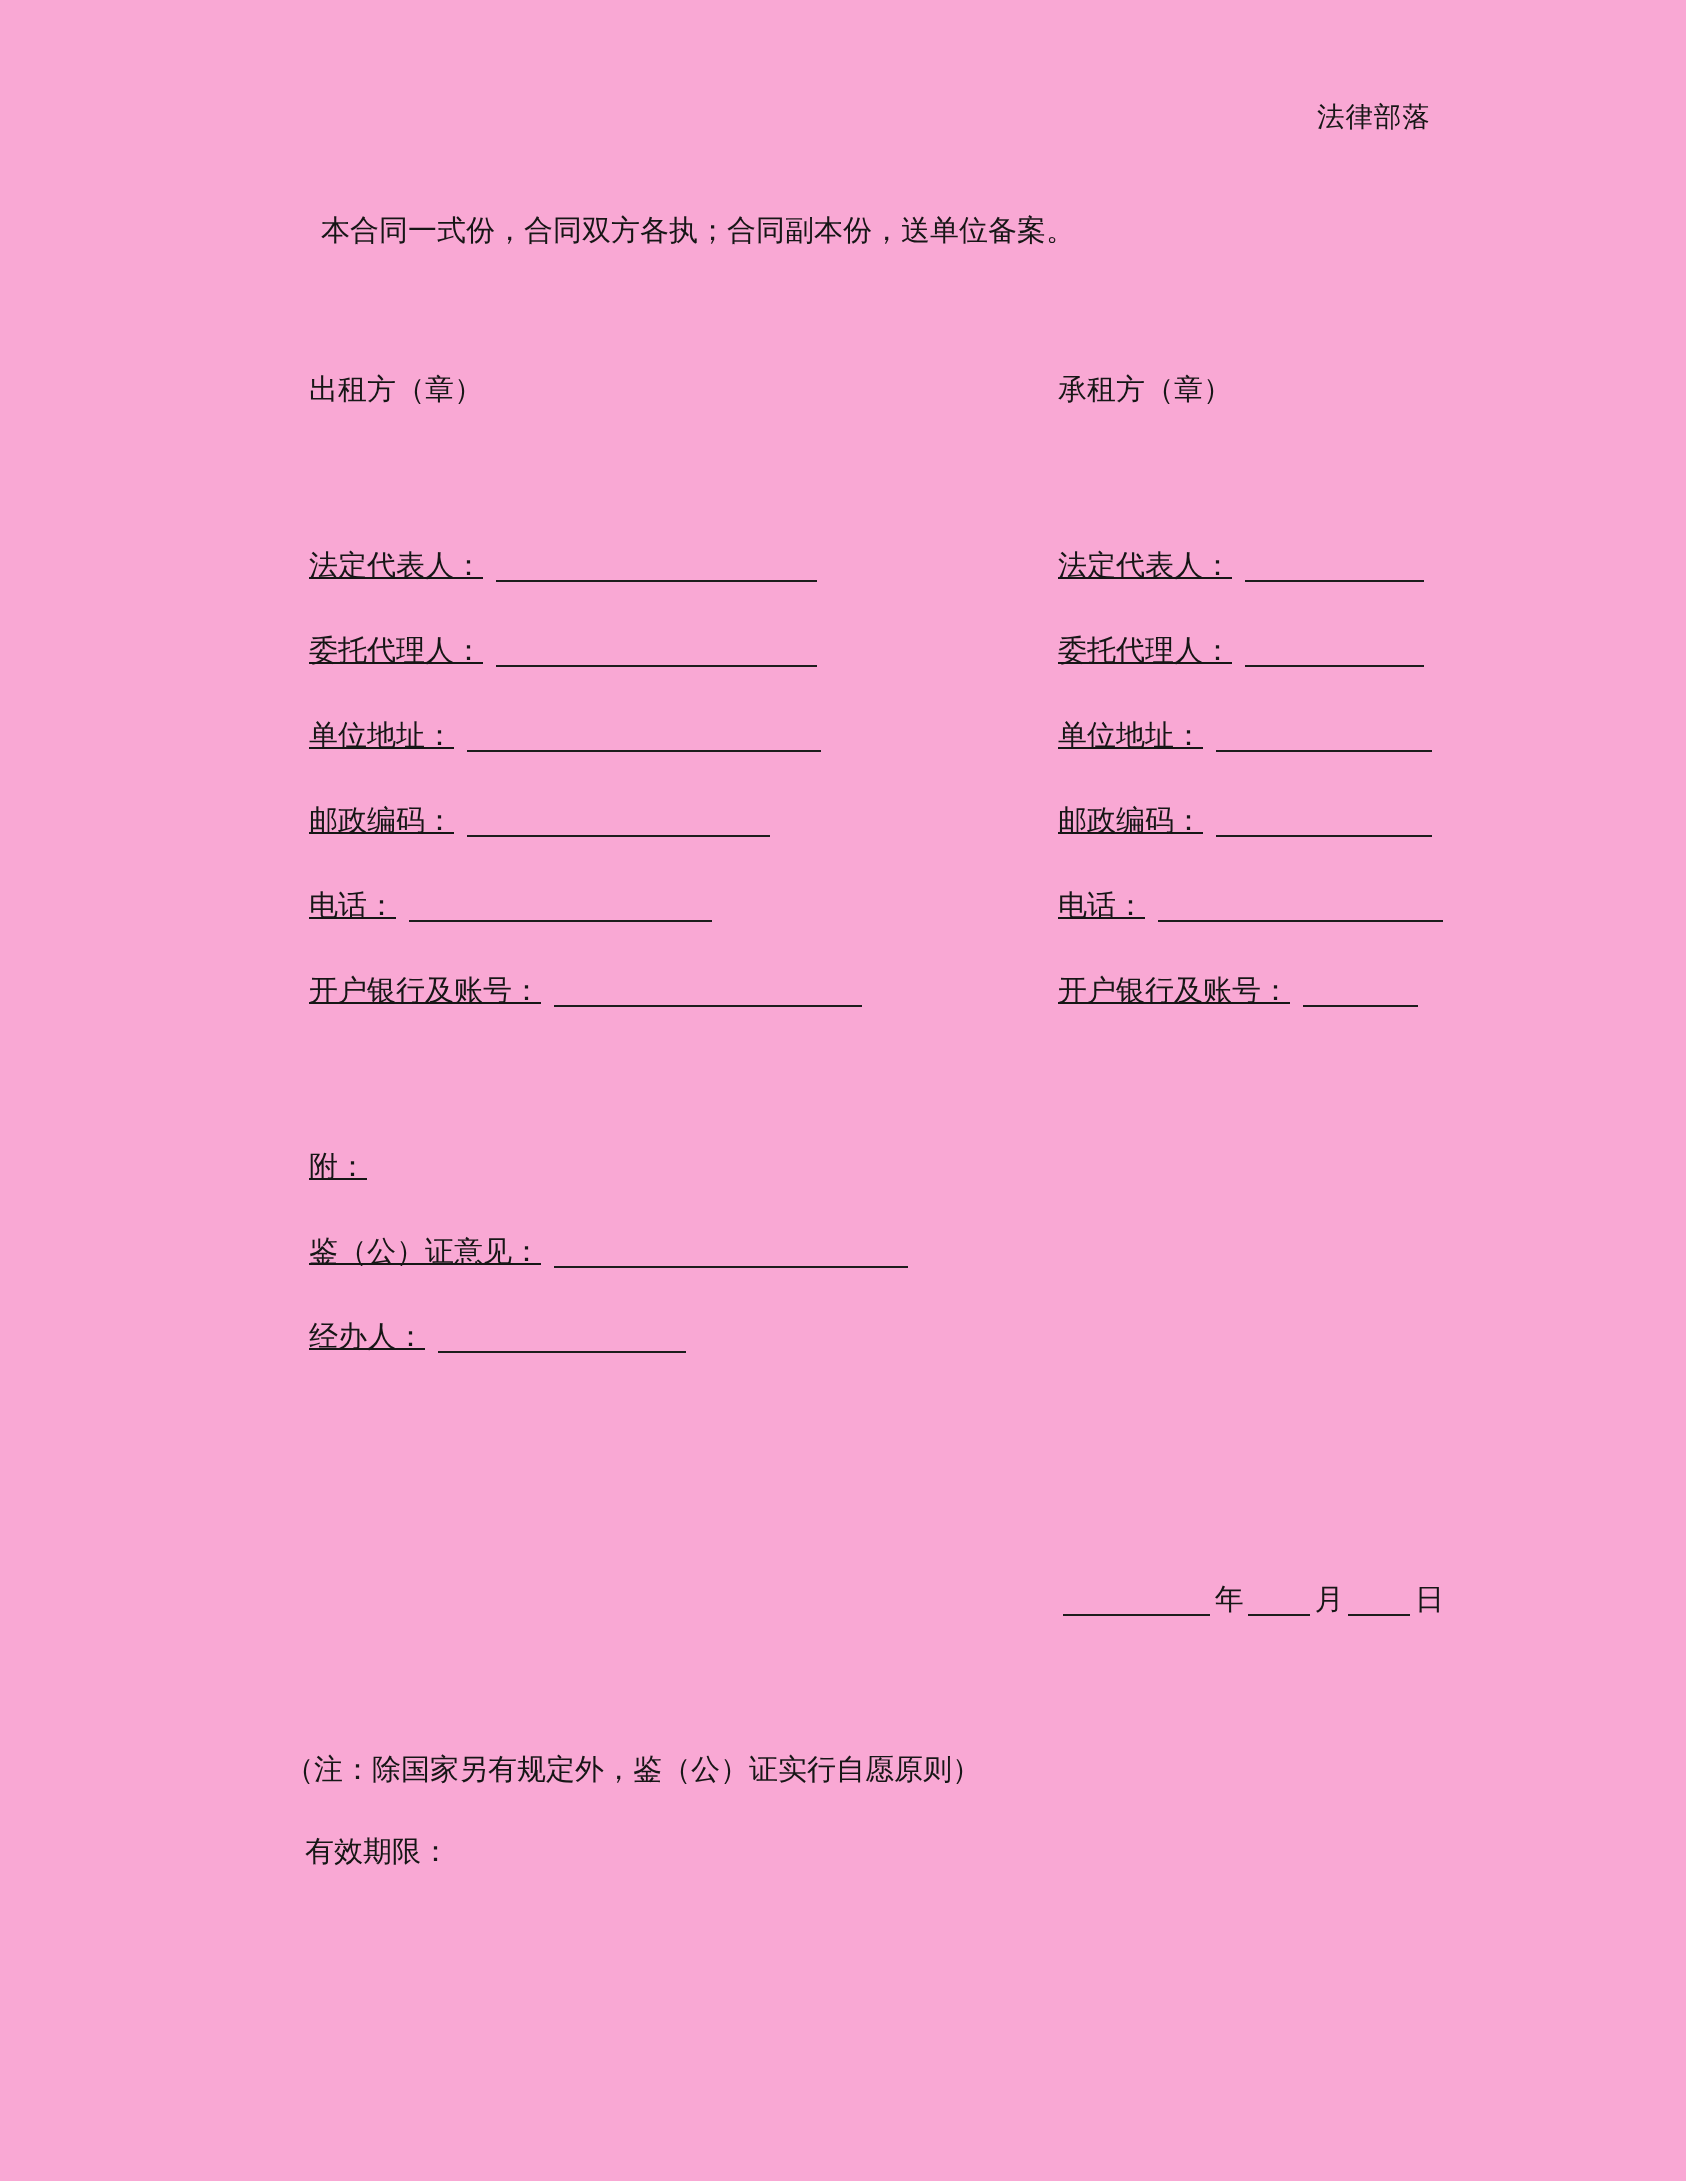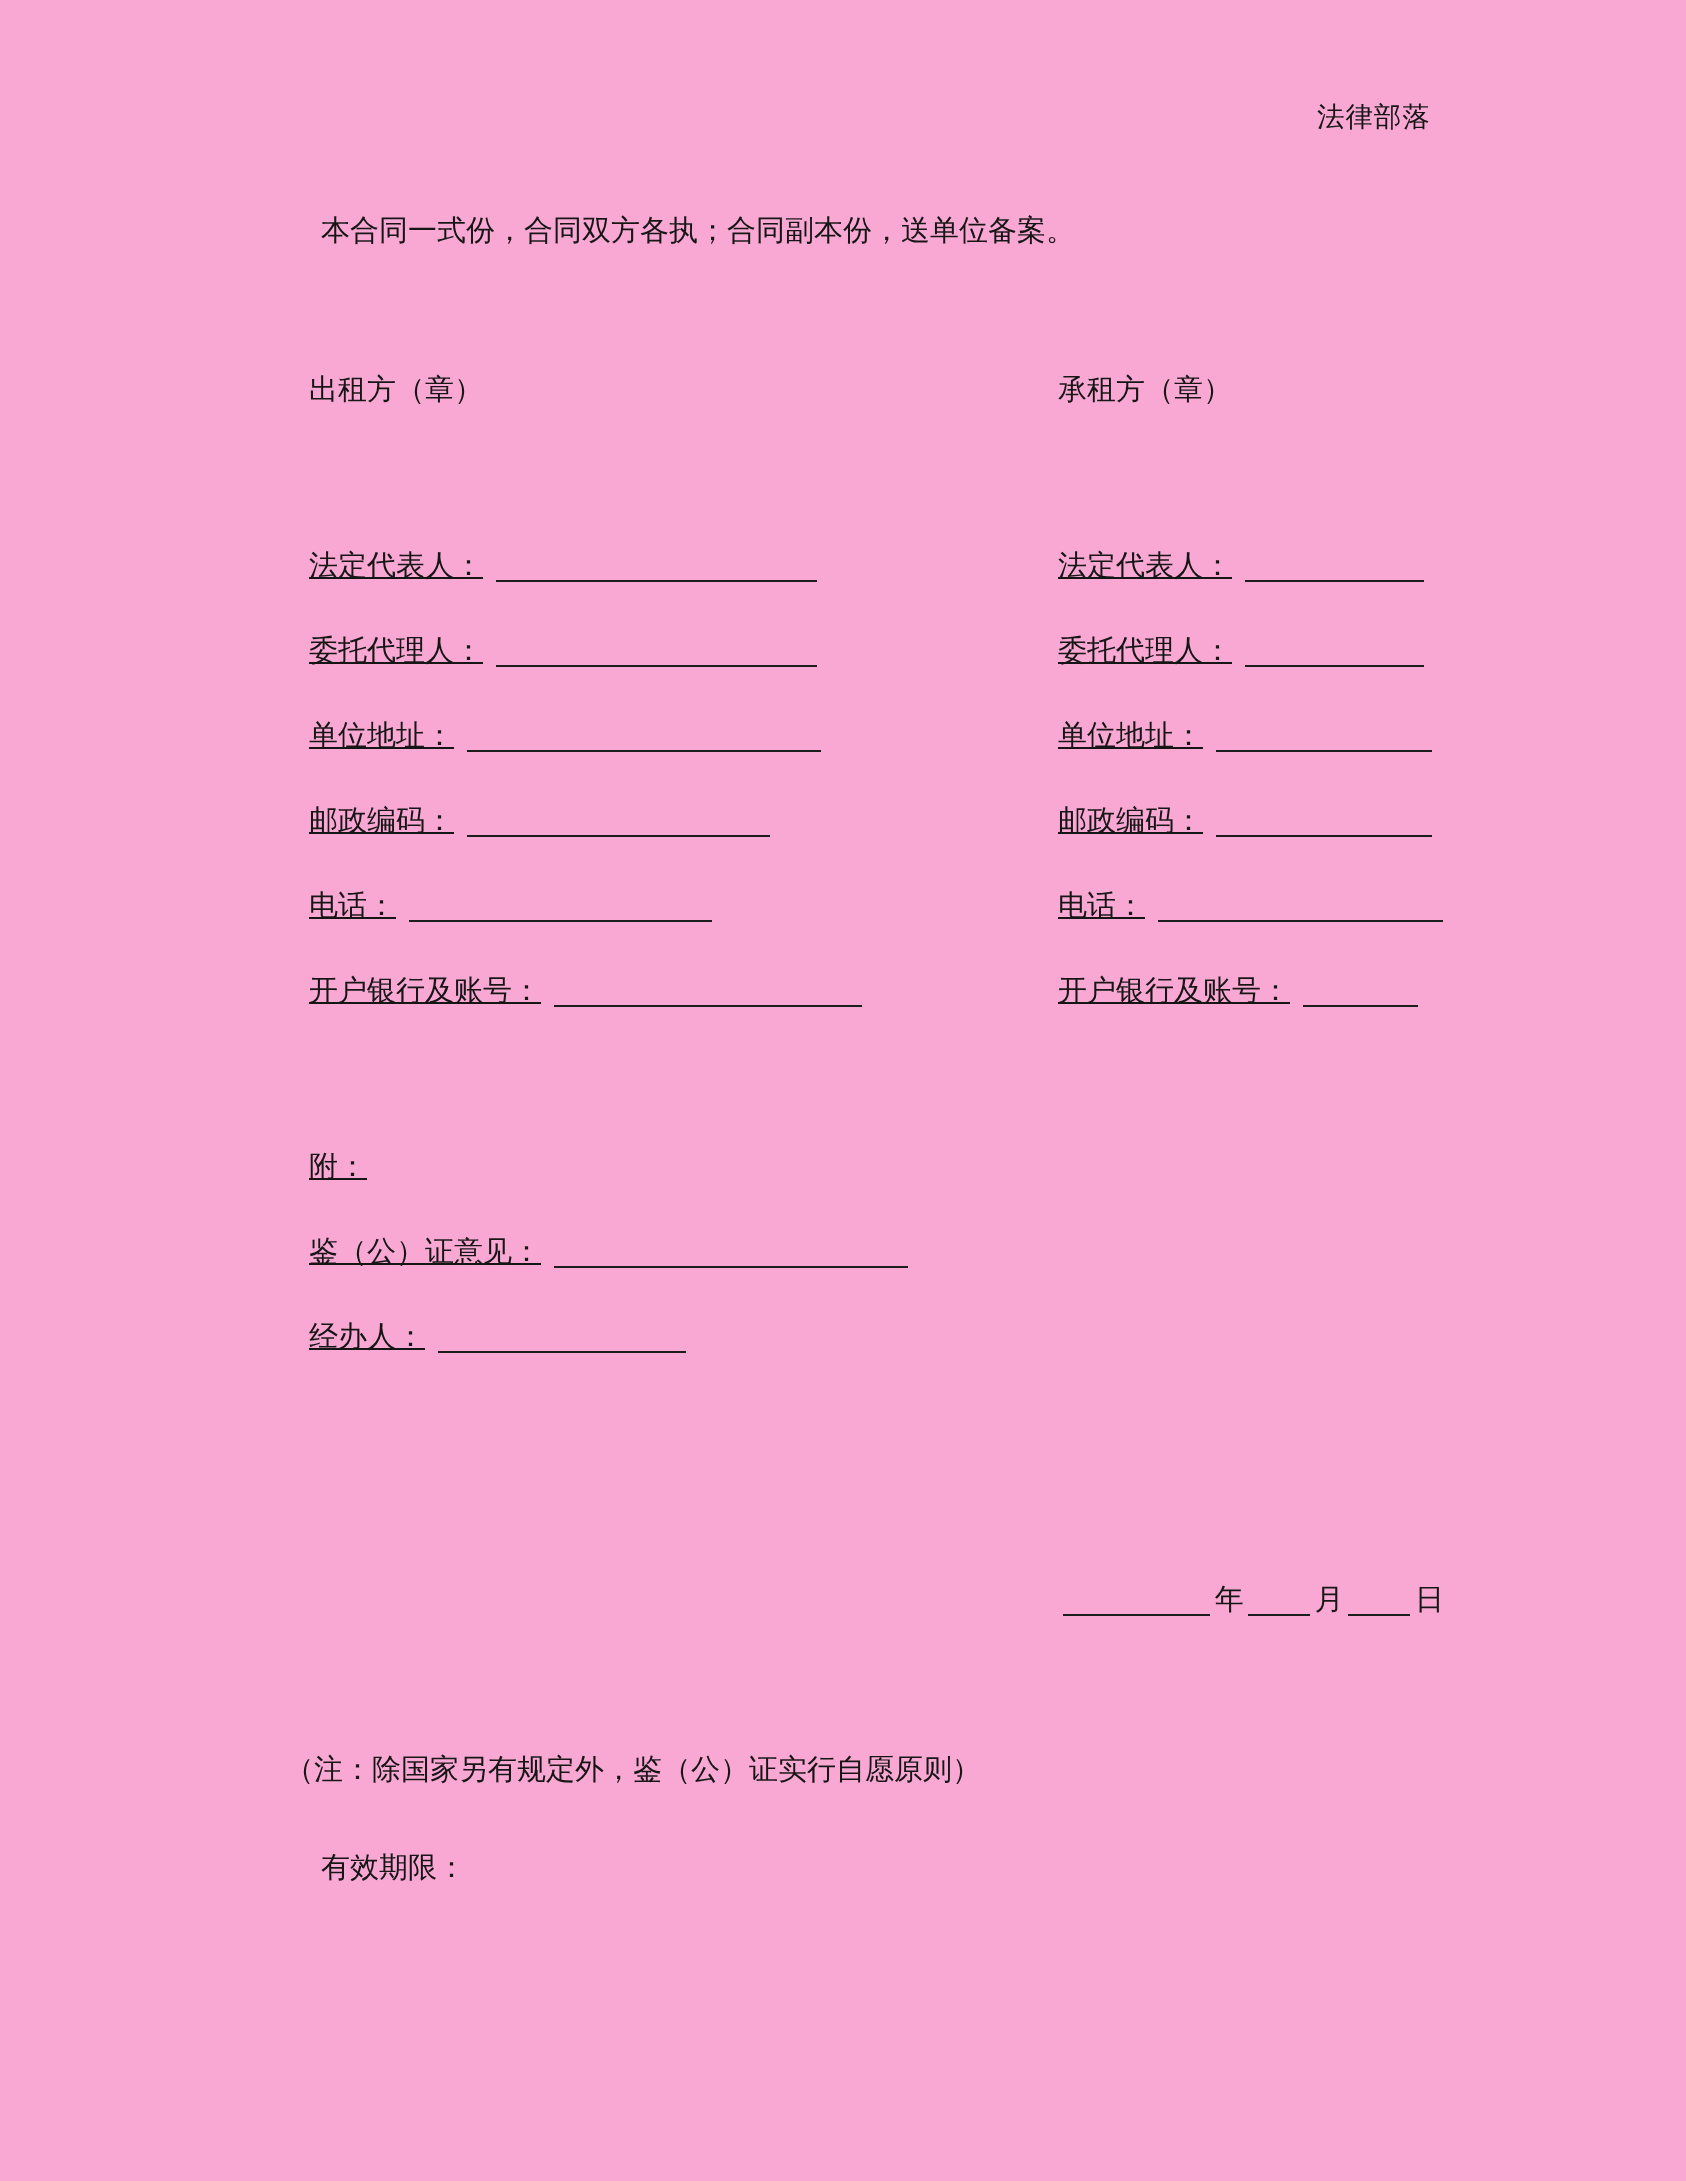--- a/index.html
+++ b/index.html
@@ -70,21 +70,21 @@
     position: absolute;
     top: 1743px;
     left: 277px;
     margin: 8px;
     white-space: nowrap;
   }
   .validity {
     position: absolute;
     top: 1833px;
     left: 305px;
-    margin: 16px;
+    margin: 0;
     white-space: nowrap;
   }
 </style>
 </head>
 <body>
 
 <div class="page">
 
   <div class="watermark">法律部落</div>
 

